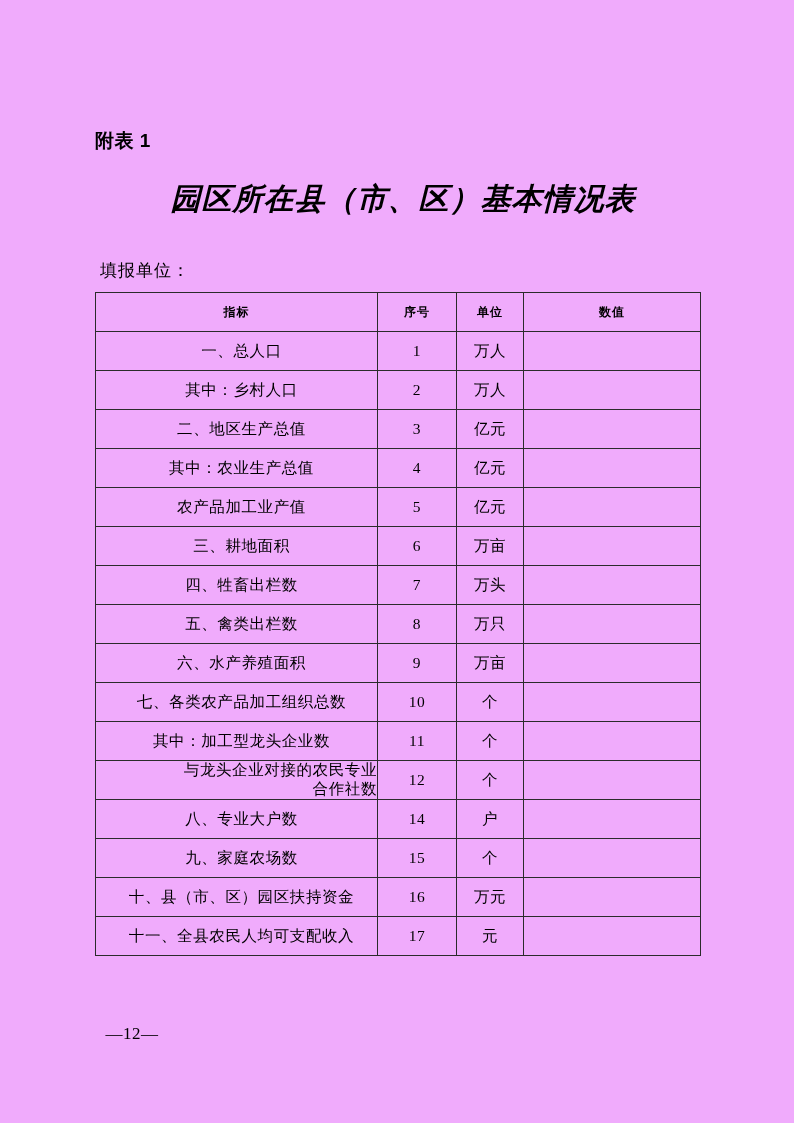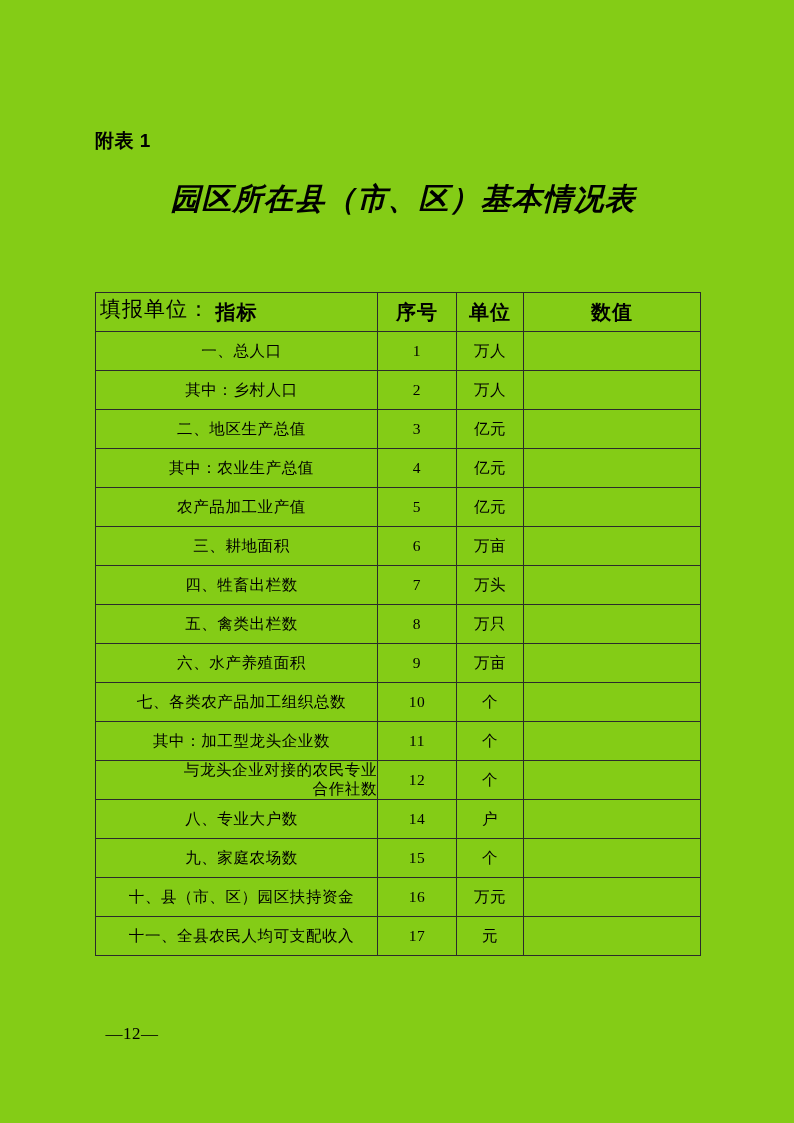--- a/index.html
+++ b/index.html
@@ -4,21 +4,21 @@
 <style>
   html, body {
     margin: 0;
     padding: 0;
     background: #ffffff;
   }
   .page {
     position: relative;
     width: 794px;
     height: 1123px;
-    background: #84cc16;
+    background: #f0abfc;
     overflow: hidden;
     font-family: "Liberation Serif", "DejaVu Serif", serif;
     color: #000000;
   }
 
   
   .attach-label {
     position: absolute;
     left: 95px;
     top: 130px;
@@ -44,25 +44,24 @@
     line-height: 1.25;
     white-space: nowrap;
     font-style: italic;
   }
 
   
   .fill-unit {
     position: absolute;
     left: 100px;
     top: 261px;
-    font-size: 21px;
+    font-size: 17px;
     letter-spacing: 1px;
     line-height: 1.2;
     white-space: nowrap;
-    margin-top: 36px;
   }
 
   
   .data-table {
     position: absolute;
     left: 95px;
     top: 292px;
     width: 605px;
     border-collapse: collapse;
     table-layout: fixed;
@@ -77,21 +76,21 @@
   }
   .col-indicator { width: 282px; }
   .col-seq       { width: 79px; }
   .col-unit      { width: 67px; }
   .col-value     { width: 177px; }
 
   .hdr th {
     height: 38px;
     text-align: center;
     font-weight: bold;
-    font-size: 20px;
+    font-size: 12px;
     font-family: "Liberation Sans", "DejaVu Sans", sans-serif;
     letter-spacing: 1px;
   }
 
   .data-table tbody tr { height: 39px; }
 
   td.c-indicator {
     text-align: center;
     padding-left: 10px;
     line-height: 1.25;

